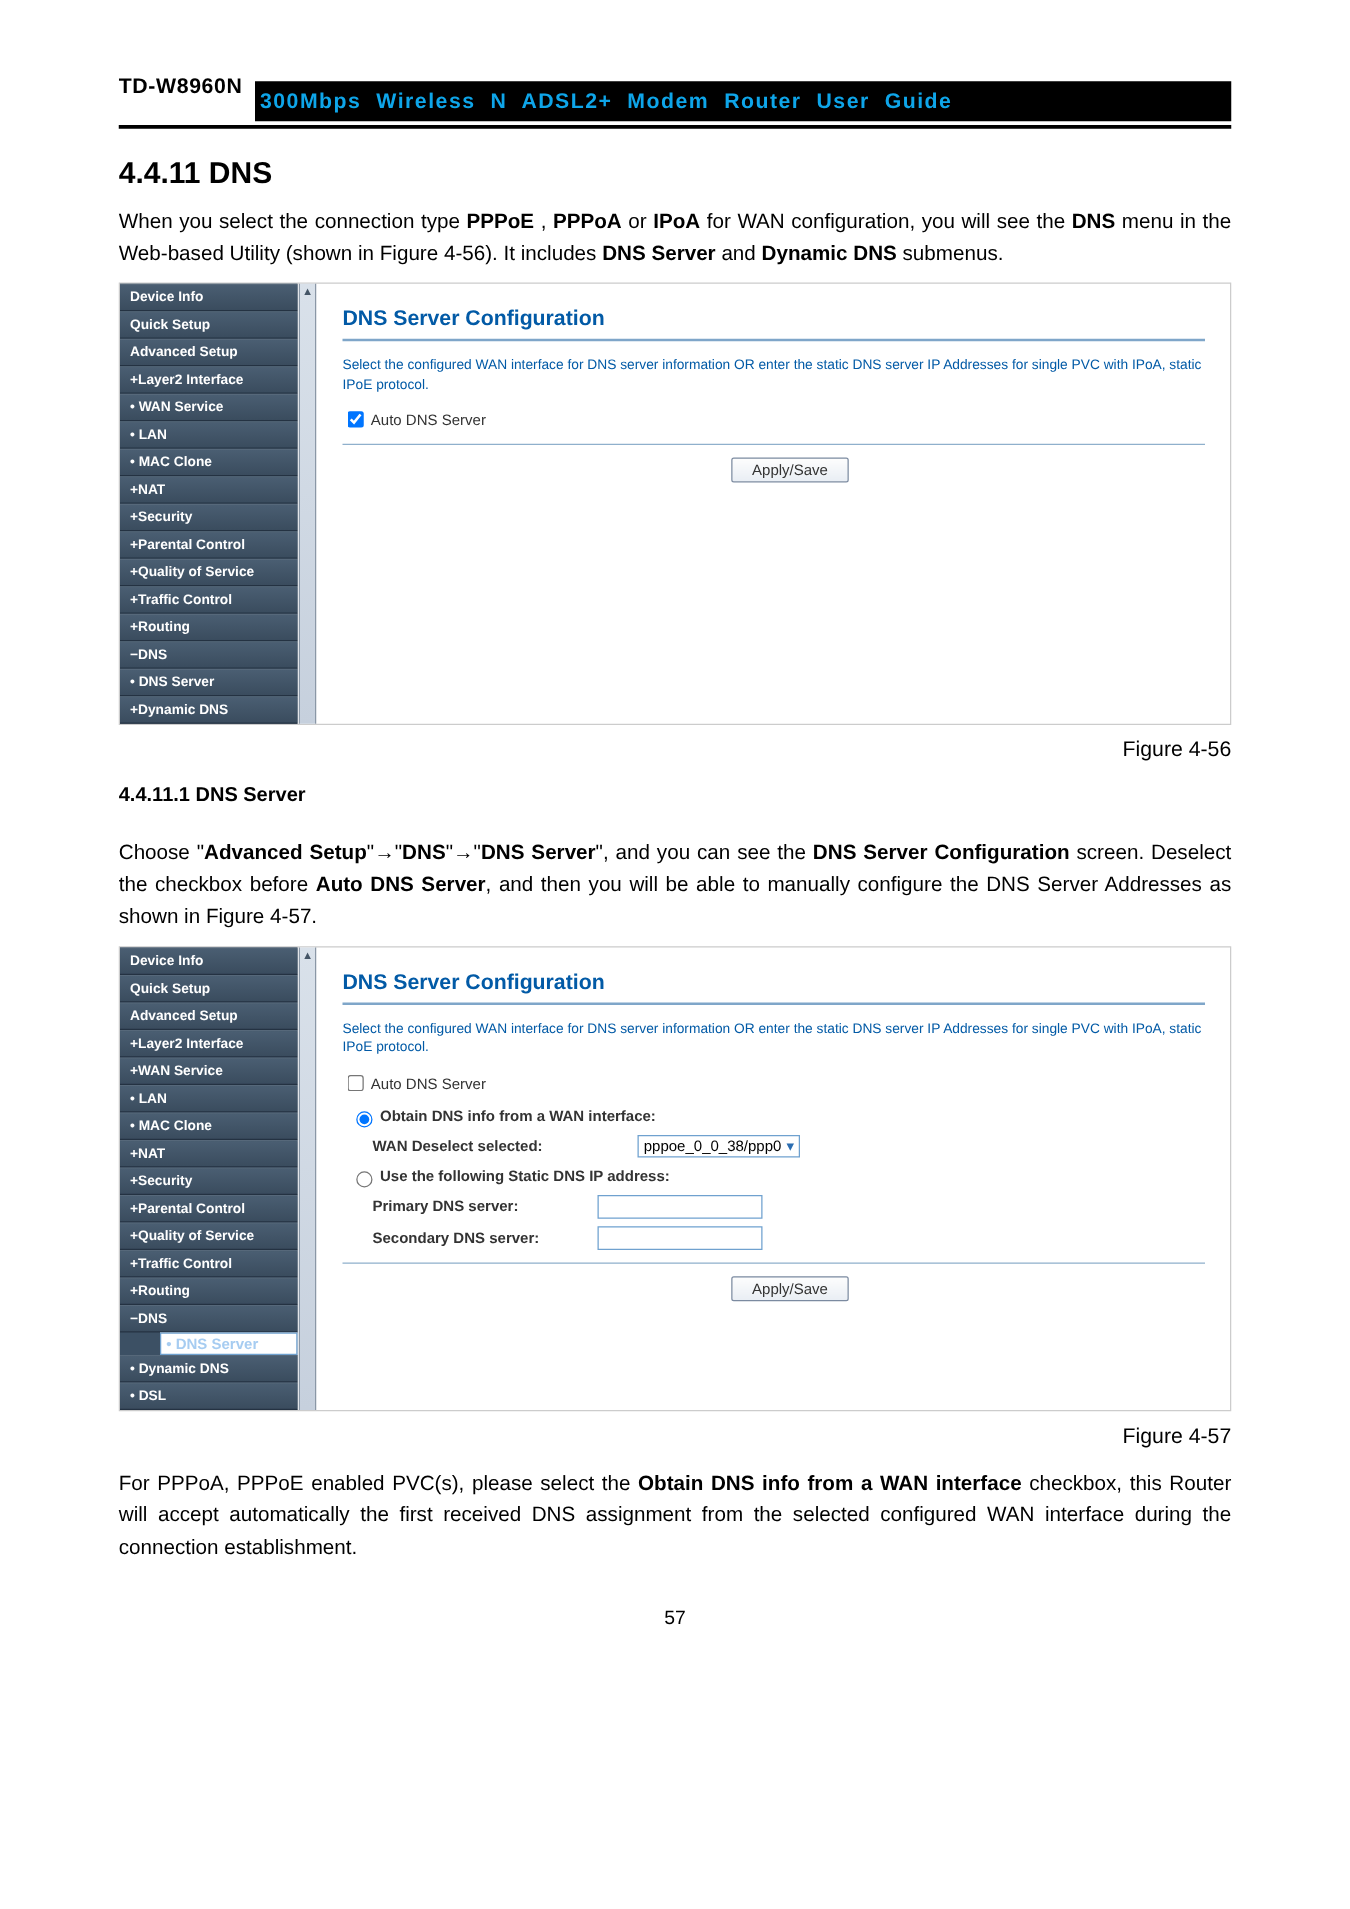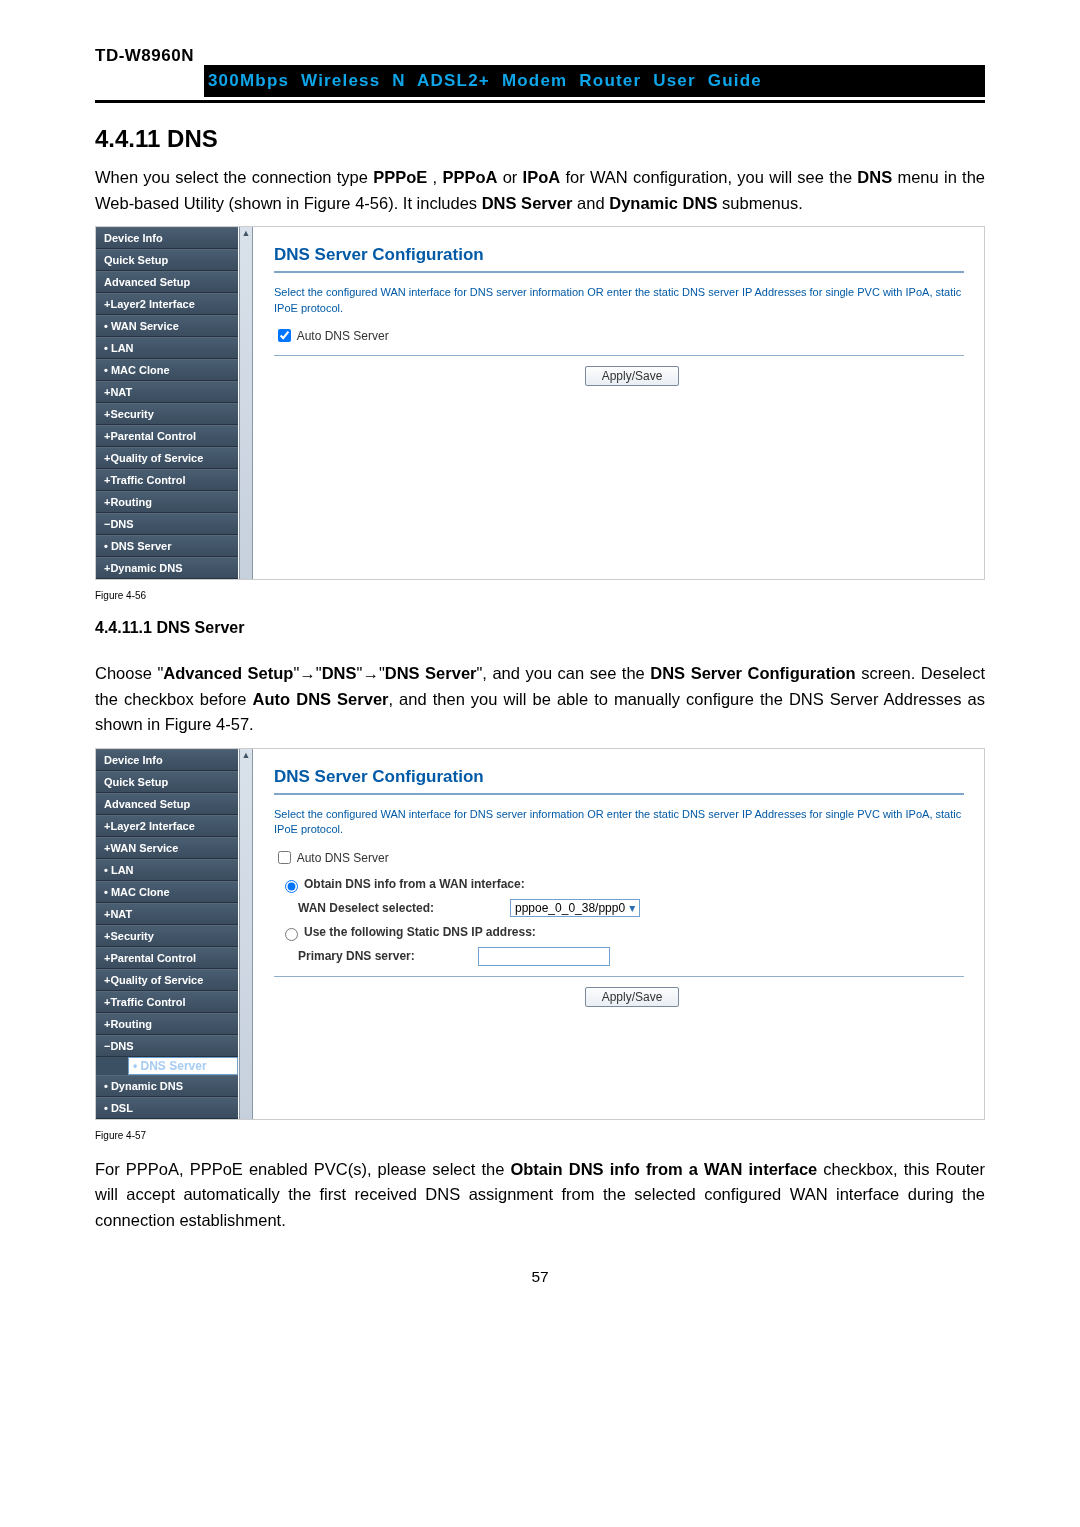--- a/index.html
+++ b/index.html
@@ -7,21 +7,21 @@
     background: #fff;
     font-family: Arial, Helvetica, sans-serif;
     color: #000;
     width: 1080px;
   }
   .page {
     padding: 40px 95px 40px 95px;
   }
   .header-bar {
     display: flex;
-    align-items: flex-start;
+    align-items: center;
     border-bottom: 3px solid #000;
     padding-bottom: 3px;
     margin-bottom: 22px;
   }
   .model {
     font-weight: bold;
     font-size: 17px;
     padding: 6px 10px 6px 0;
     letter-spacing: 0.5px;
   }
@@ -46,22 +46,22 @@
     line-height: 1.55;
     text-align: justify;
     margin: 0 0 10px 0;
   }
   .sub-heading {
     font-weight: bold;
     font-size: 16px;
     margin: 18px 0 24px 0;
   }
   .figcap {
-    text-align: left;
-    font-size: 10px;
+    text-align: right;
+    font-size: 17px;
     margin: 10px 0 16px 0;
   }
   .page-num {
     text-align: center;
     font-size: 15.5px;
     margin-top: 34px;
   }
 
   
   .shot {
@@ -261,20 +261,24 @@
         </div>
 
         <div class="radio-row">
           <input type="radio" style="">
           <span>Use the following Static DNS IP address:</span>
         </div>
         <div class="field-row">
           <span class="lbl">Primary DNS server:</span>
           <span class="txtin"></span>
         </div>
+        <div class="field-row">
+          <span class="lbl">Secondary DNS server:</span>
+          <span class="txtin"></span>
+        </div>
 
         <hr class="hr2">
         <div class="center">
           <span class="shot-btn">Apply/Save</span>
         </div>
       </div>
     </div>
   </div>
   <div class="figcap">Figure 4-57</div>
 

